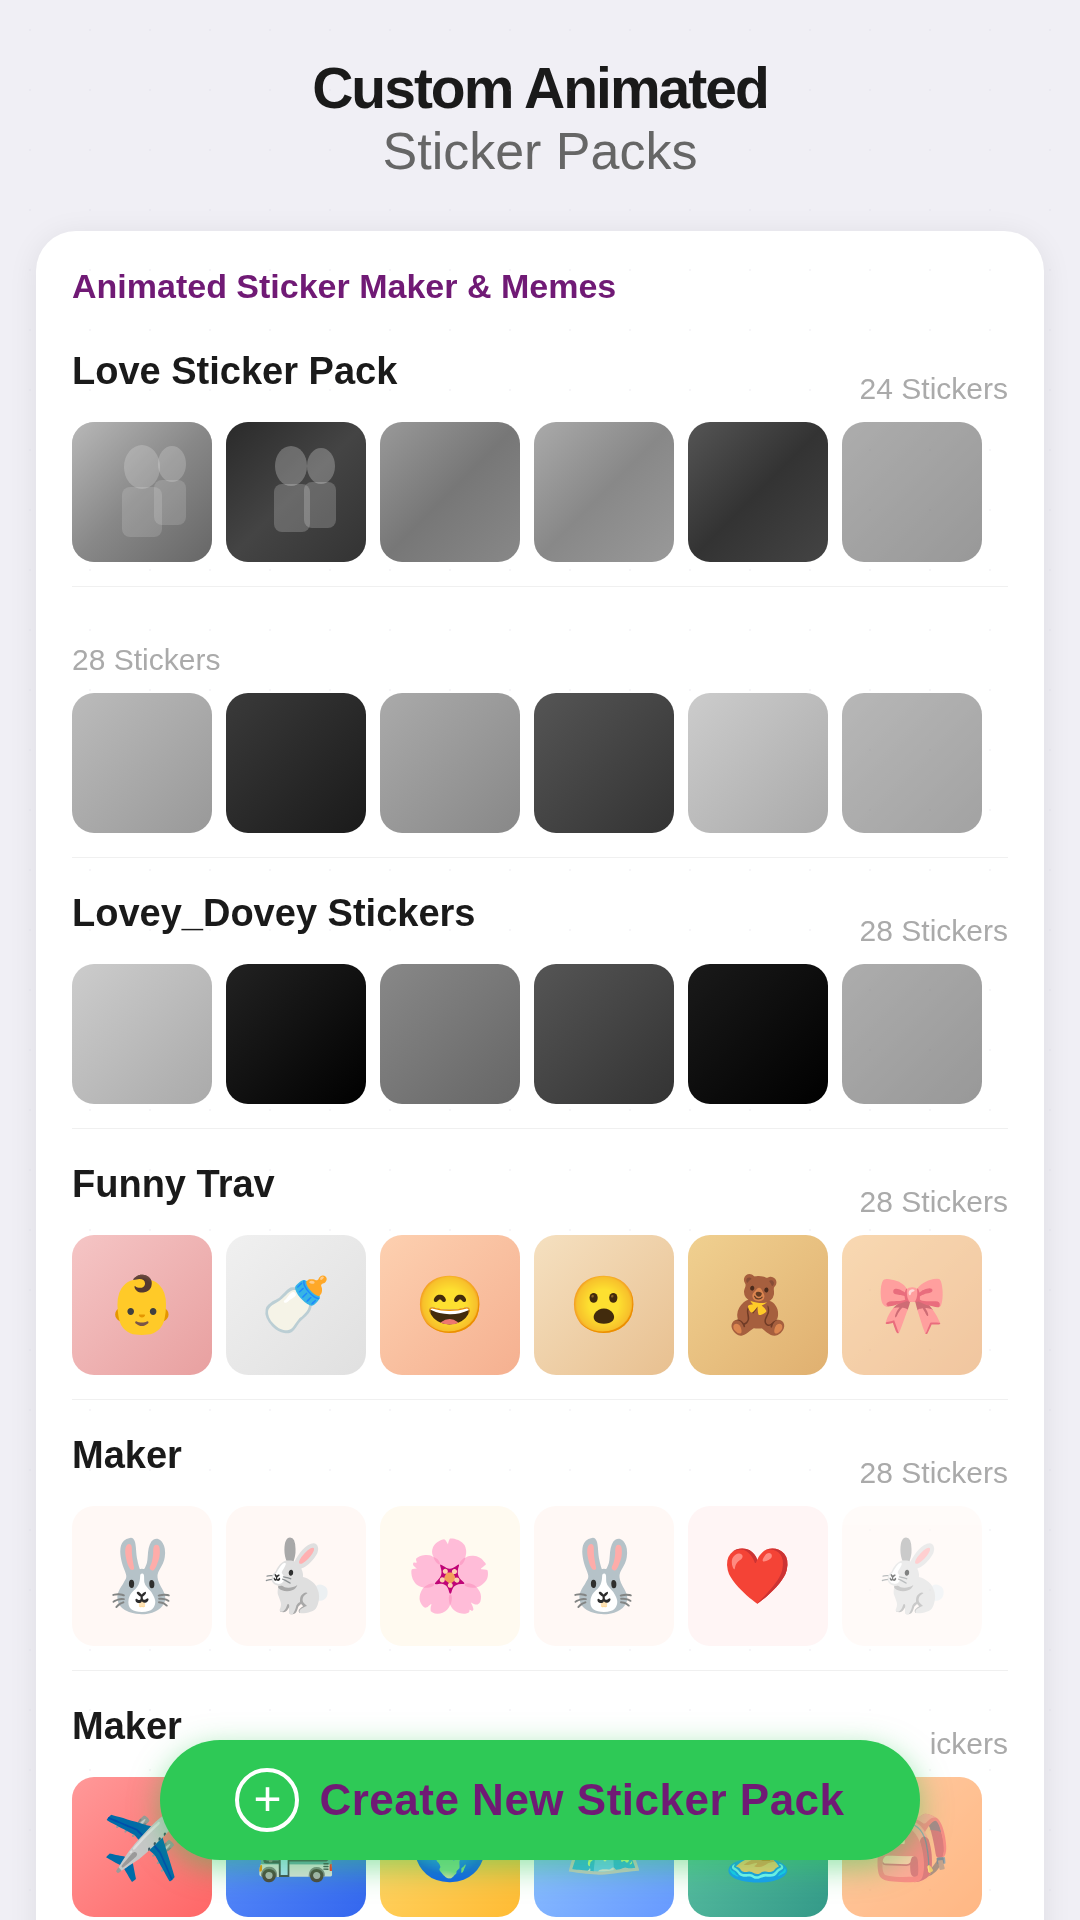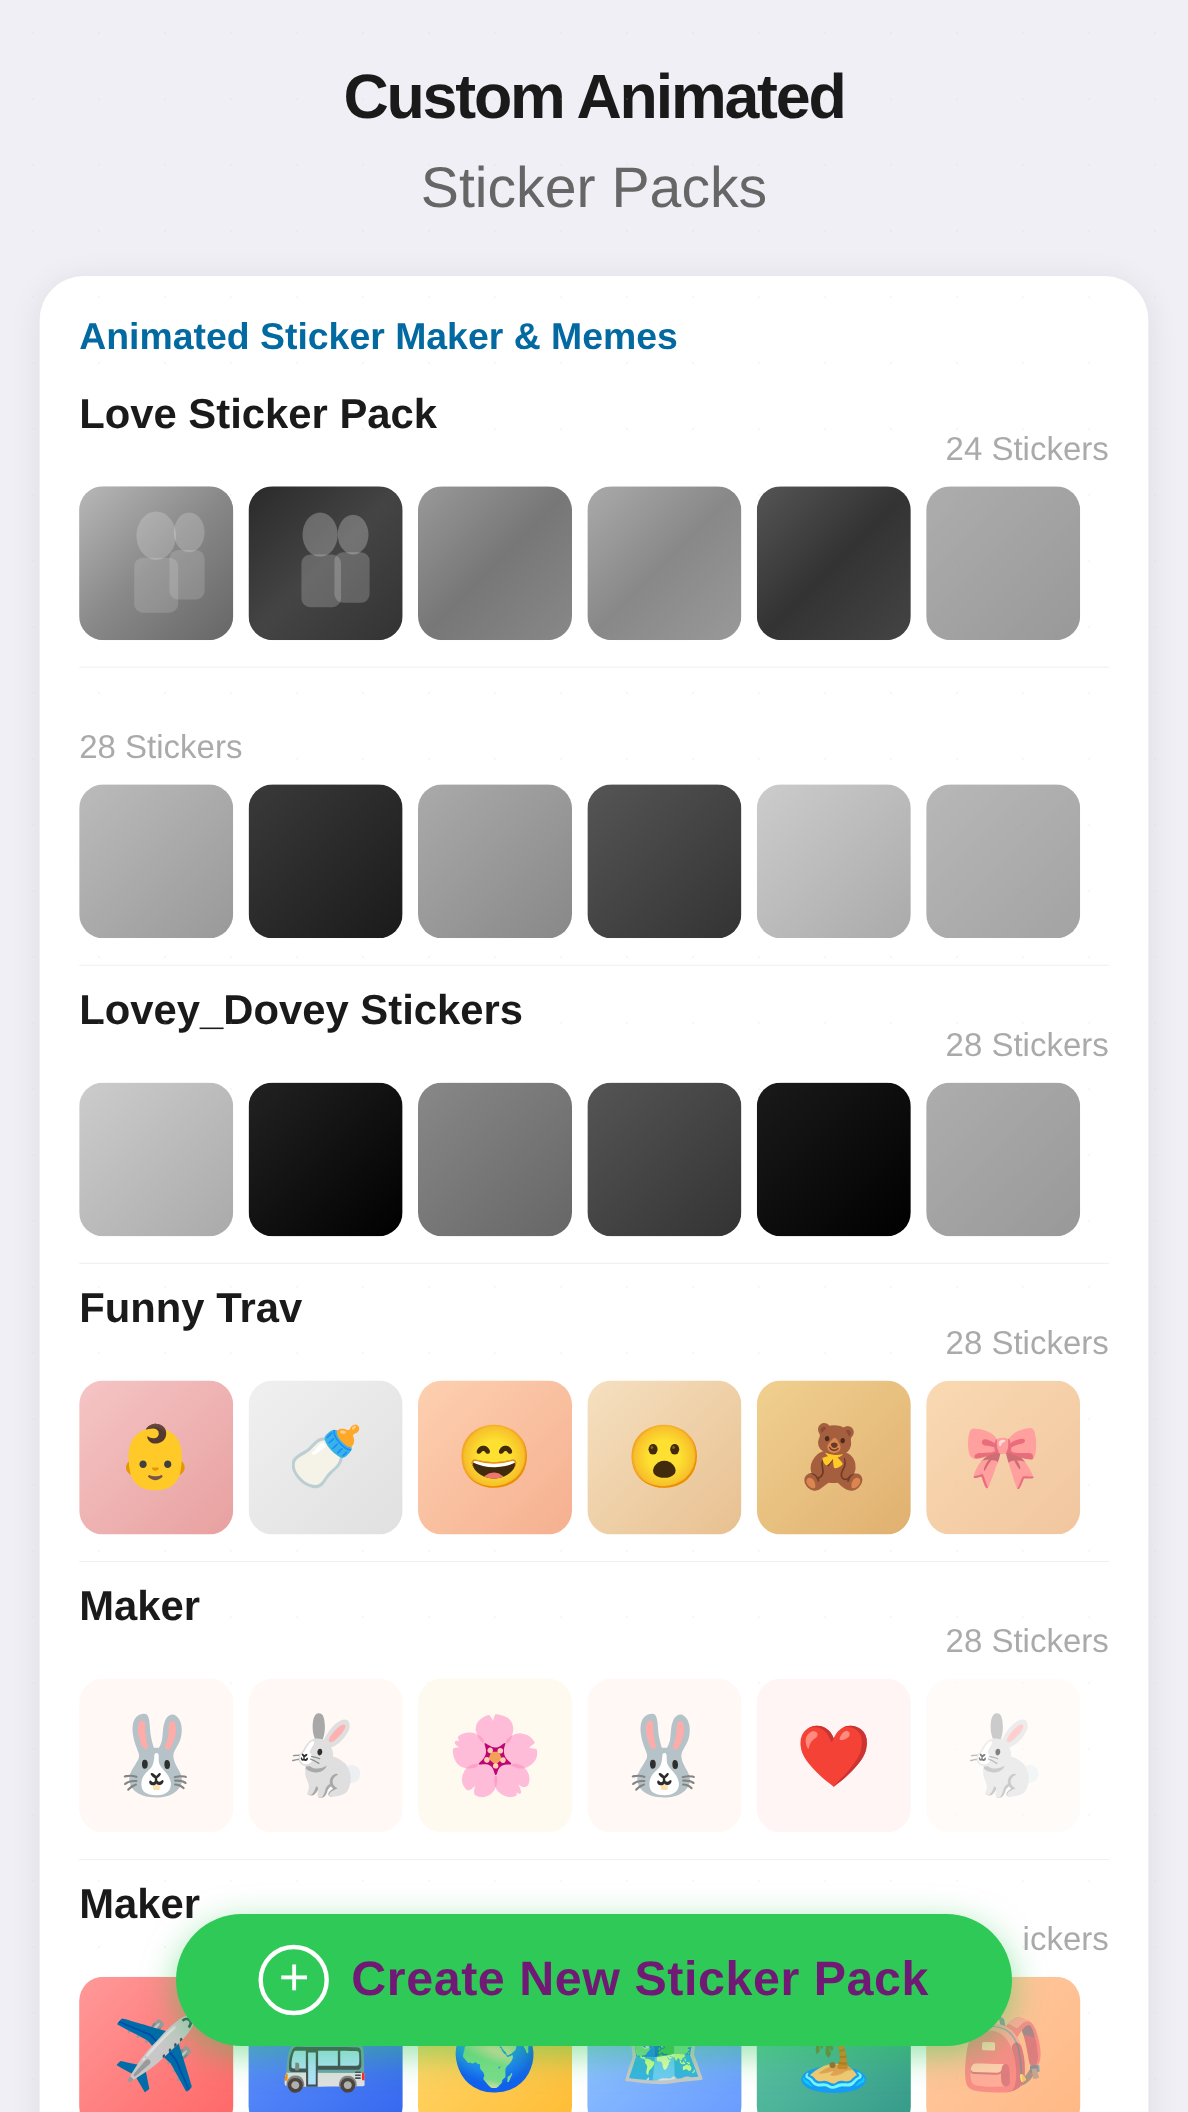--- a/index.html
+++ b/index.html
@@ -36,47 +36,47 @@
       font-weight: 900;
       color: #1a1a1a;
       line-height: 1.0;
       letter-spacing: -2px;
     }
 
     .header-subtitle {
       font-size: 52px;
       font-weight: 400;
       color: #666;
-      margin-top: 24px;
+      margin-top: 4px;
     }
 
     .main-card {
       background: #fff;
       border-radius: 40px;
       margin: 20px 36px;
       padding: 36px 0 20px;
       box-shadow: 0 4px 30px rgba(0,0,0,0.08);
       overflow: hidden;
     }
 
     .app-name {
       font-size: 34px;
       font-weight: 600;
-      color: #0369a1;
+      color: #701a75;
       padding: 0 36px 30px;
     }
 
     .pack-section {
       margin-bottom: 20px;
     }
 
     .pack-header {
       display: flex;
       justify-content: space-between;
-      align-items: flex-start;
+      align-items: center;
       padding: 0 36px 16px;
     }
 
     .pack-name {
       font-size: 38px;
       font-weight: 700;
       color: #1a1a1a;
     }
 
     .pack-count {

